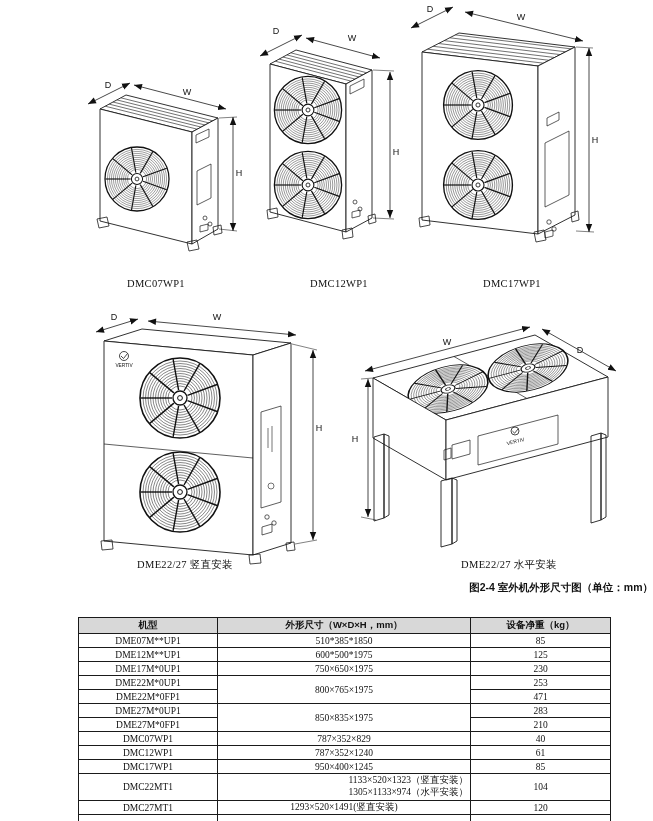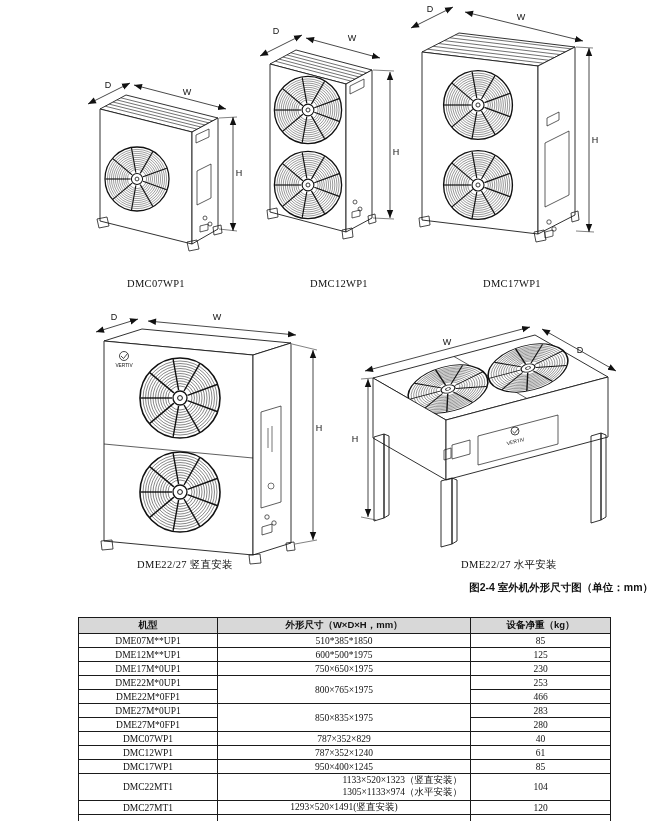--- a/index.html
+++ b/index.html
@@ -8,21 +8,21 @@
   svg{position:absolute;left:0;top:0;}
   .dim-label{position:absolute;transform:translate(-50%,-50%);
              font:9px "Liberation Sans",sans-serif;color:#111;}
   .model-label{position:absolute;transform:translate(-50%,-50%);
                font:10.5px "Liberation Serif",serif;letter-spacing:.3px;white-space:nowrap;color:#111;}
   .fig-caption{position:absolute;left:40px;right:0;text-align:right;
                font:bold 10.5px "Liberation Sans",sans-serif;color:#111;white-space:nowrap;}
   table.spec{position:absolute;left:78px;top:617px;width:532px;border-collapse:collapse;
              table-layout:fixed;}
   table.spec th,table.spec td{border:1px solid #1a1a1a;text-align:center;vertical-align:middle;
-             padding:0 8px;line-height:1.15;overflow:hidden;white-space:nowrap;
+             padding:0 2px;line-height:1.15;overflow:hidden;white-space:nowrap;
              font:9.5px "Liberation Serif",serif;color:#111;height:13px;}
   table.spec th{background:#d8d8d8;font:bold 9.5px "Liberation Sans",sans-serif;height:15px;}
   tr.tall td{height:26px;}
   .sz2{display:block;line-height:1.25;text-align:right;}
 </style>
 </head>
 <body>
 
 <div id="page">
 
@@ -289,30 +289,30 @@
     <td>750×650×1975</td>
     <td>230</td>
   </tr>
   <tr>
     <td>DME22M*0UP1</td>
     <td rowspan="2">800×765×1975</td>
     <td>253</td>
   </tr>
   <tr>
     <td>DME22M*0FP1</td>
-    <td>466</td>
+    <td>471</td>
   </tr>
   <tr>
     <td>DME27M*0UP1</td>
     <td rowspan="2">850×835×1975</td>
     <td>283</td>
   </tr>
   <tr>
     <td>DME27M*0FP1</td>
-    <td>280</td>
+    <td>210</td>
   </tr>
   <tr>
     <td>DMC07WP1</td>
     <td>787×352×829</td>
     <td>40</td>
   </tr>
   <tr>
     <td>DMC12WP1</td>
     <td>787×352×1240</td>
     <td>61</td>

